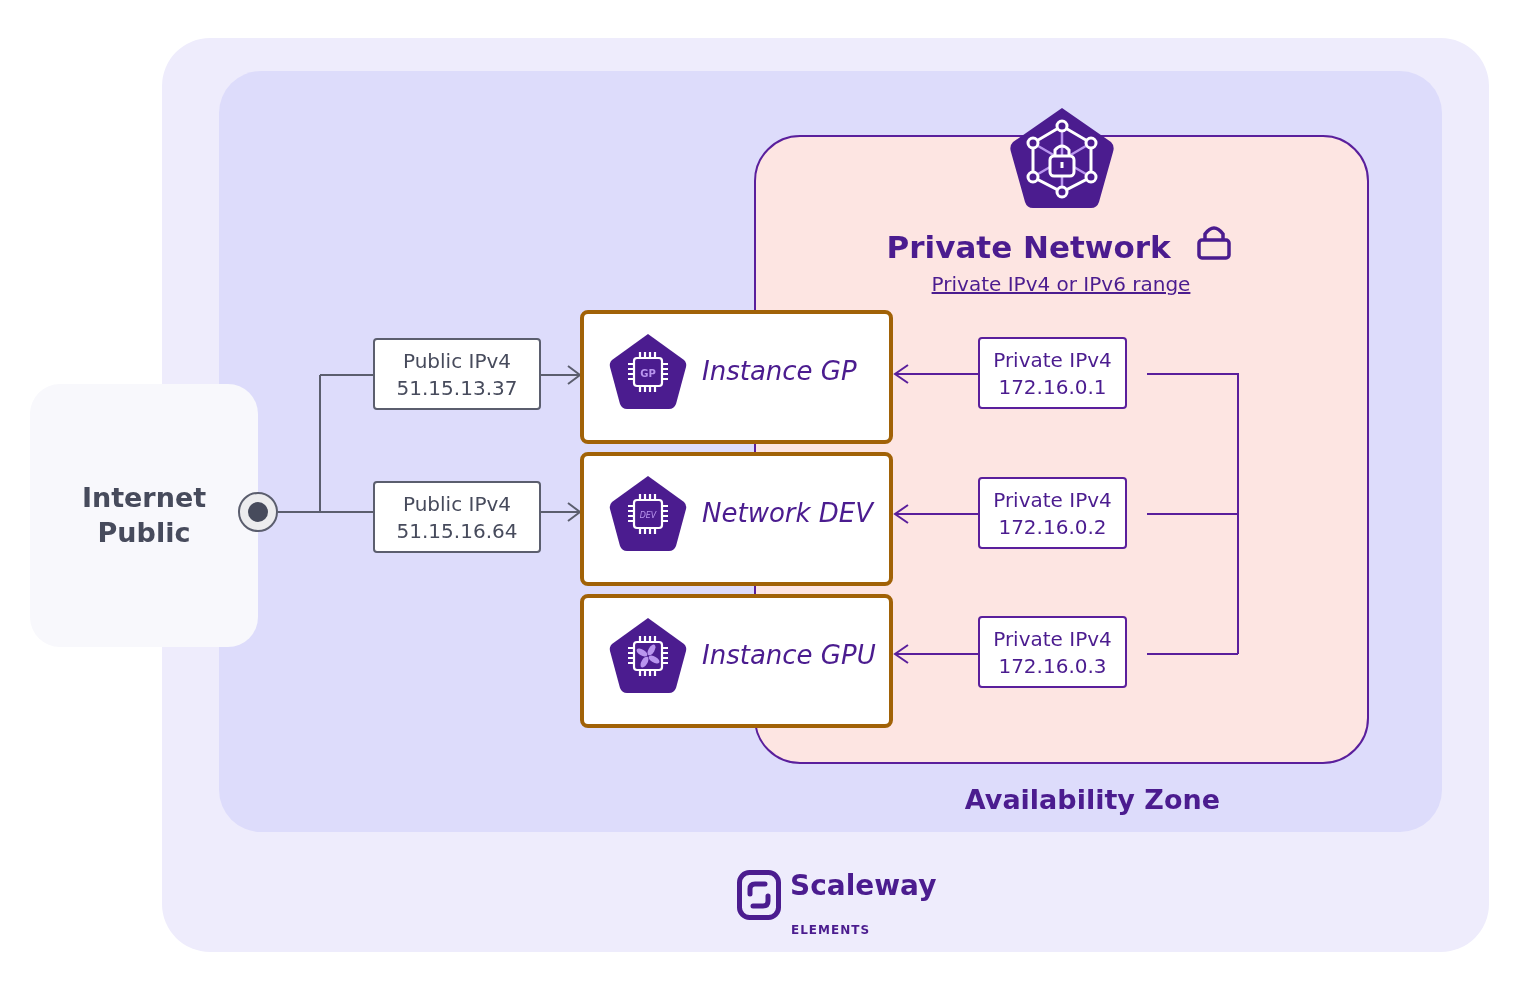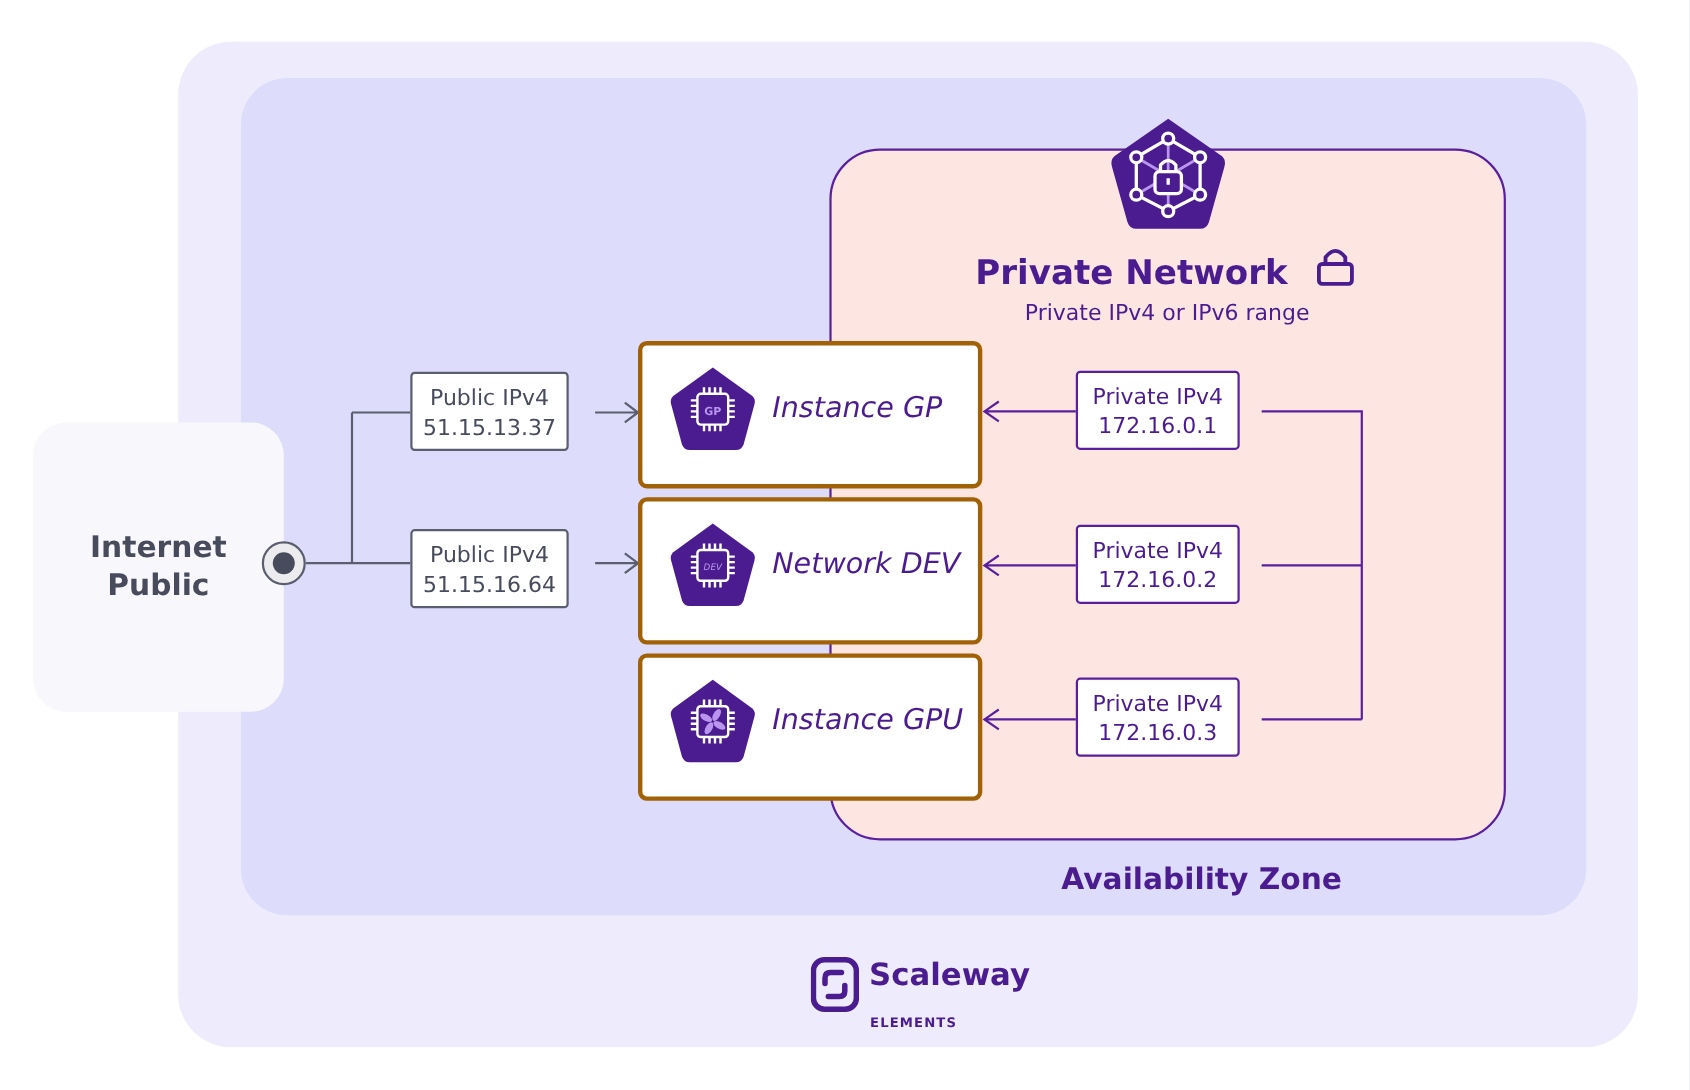--- a/index.html
+++ b/index.html
@@ -11,27 +11,27 @@
   .pn-region { left:754px; top:135px; width:615px; height:629px; background:#fde5e2; border:2px solid #5a1f9c;
                border-radius:46px; box-sizing:border-box; }
   .internet { left:30px; top:384px; width:228px; height:263px; background:#f8f8fc; border-radius:30px; }
   .internet-label { left:30px; top:480px; width:228px; text-align:center; font-weight:bold; font-size:27px;
                     line-height:35px; color:#474b5c; }
   .inst { left:580px; width:313px; height:134px; background:#ffffff; border:4px solid #a16207; border-radius:8px;
           box-sizing:border-box; }
   .inst-label { position:absolute; left:118px; top:0; height:114px; line-height:114px; font-style:italic;
                 font-size:26px; color:#4b1c8f; white-space:nowrap; }
   .inst-icon { position:absolute; left:24px; top:18px; width:80px; height:80px; }
-  .ipbox { width:144px; height:72px; background:#ffffff; border-radius:4px; box-sizing:border-box;
+  .ipbox { width:168px; height:72px; background:#ffffff; border-radius:4px; box-sizing:border-box;
            text-align:center; font-size:20px; line-height:27px; padding-top:8px; }
   .ipbox.pub { left:373px; border:2px solid #5b5e6e; color:#474b5c; }
   .ipbox.priv { left:978px; width:149px; border:2px solid #5a1f9c; color:#4b1c8f; }
   .pn-title { left:880px; top:224px; width:360px; text-align:center; font-weight:bold; font-size:31px; color:#4b1c8f;
               line-height:46px; }
-  .pn-sub { left:880px; top:272px; width:362px; text-align:center; font-size:20px; color:#4b1c8f; }
+  .pn-sub { left:880px; top:272px; width:362px; text-align:center; font-size:20px; color:#4b1c8f;text-decoration:underline; }
   .az-label { left:900px; top:784px; width:320px; text-align:right; font-weight:bold; font-size:27px; color:#4b1c8f; }
   .logo-text { left:790px; top:870px; font-weight:bold; font-size:28px; color:#4b1c8f; line-height:32px; }
   .logo-sub { left:791px; top:923px; font-weight:bold; font-size:12px; letter-spacing:1px; color:#4b1c8f; }
   svg.lines { position:absolute; left:0; top:0; }
 </style>
 </head>
 <body>
 
 <div class="abs outer-region"></div>
 <div class="abs az-region"></div>

